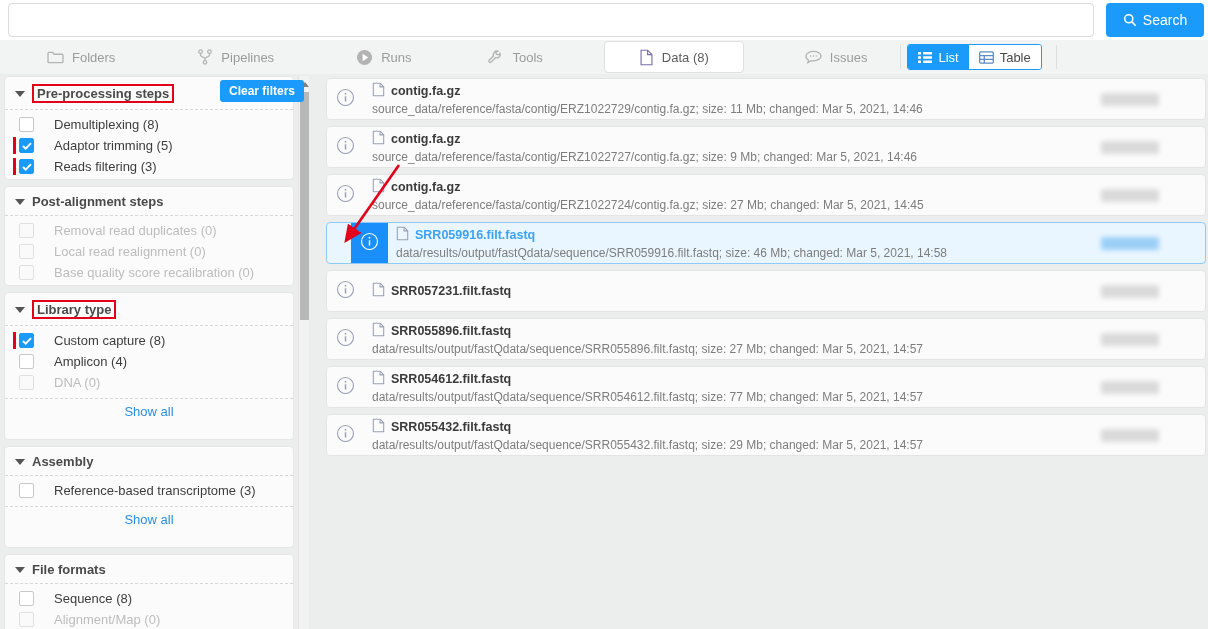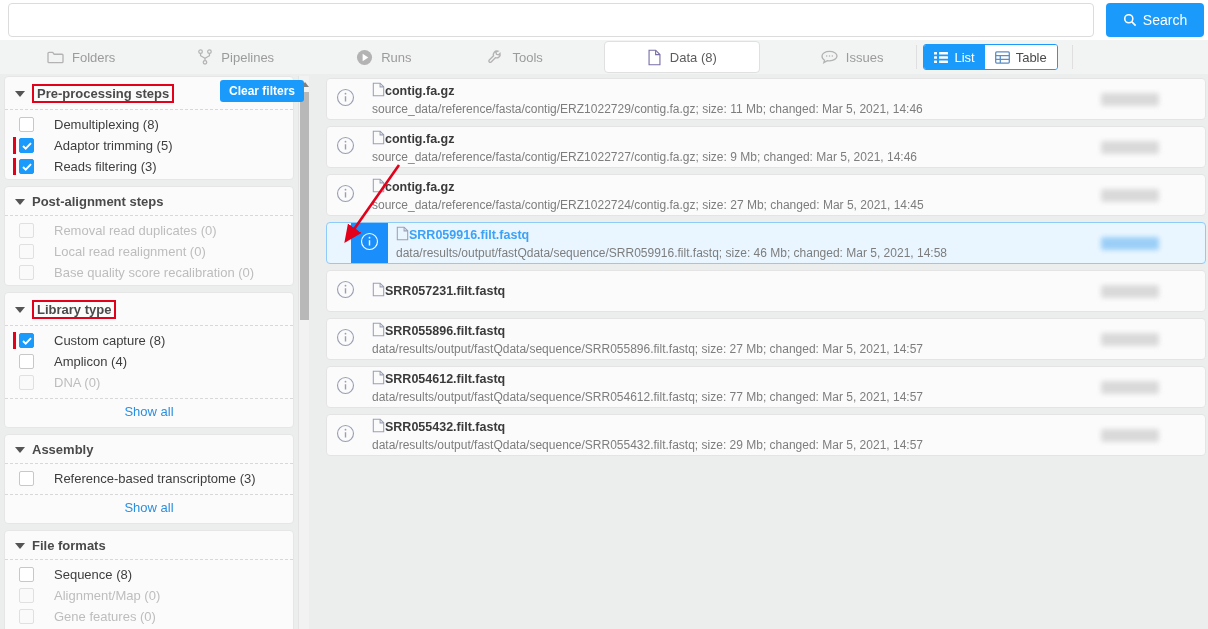--- a/index.html
+++ b/index.html
@@ -106,21 +106,21 @@
     border: 1px solid #c8c8c8; background: #ffffff;
   }
   .cb.checked {
     background: #1a9bfc; border-color: #1a9bfc;
     display: flex; align-items: center; justify-content: center;
   }
   .cb.dim { border-color: #e0e0e0; background: #fafafa; }
   .cb svg { display: block; }
   .showall {
     text-align: center; font-size: 13px; color: #2b8fe0;
-    padding: 5px 0 8px 0; cursor: pointer;
+    padding: 5px 0 20px 0; cursor: pointer;
     border-top: 1px dashed #d8d8d8; margin-top: 3px;
   }
 
   .clear-filters {
     position: absolute; left: 220px; top: 80px;
     background: #1a9bfc; color: #fff; border: none; border-radius: 3px;
     font-family: "Liberation Sans", sans-serif; font-size: 12px;
     font-weight: bold; padding: 4px 9px; cursor: pointer; z-index: 20;
   }
 
@@ -160,21 +160,21 @@
     width: 37px; flex: none;
     display: flex; align-items: center; justify-content: center;
     cursor: pointer;
   }
   .filerow.selected .infocell { background: #1a8ffc; }
   .filebody {
     flex: 1; display: flex; flex-direction: column;
     justify-content: center; padding-left: 8px; min-width: 0;
   }
   .fileline1 {
-    display: flex; align-items: center; 
+    display: flex; align-items: center; gap: 6px;
     font-size: 12.5px; font-weight: bold; color: #3a3a3a;
     line-height: 16px;
   }
   .filerow.selected .fileline1 .fname { color: #3ba2f7; }
   .fileline2 {
     font-size: 12px; color: #7d7d7d; line-height: 16px;
     white-space: nowrap; overflow: hidden;
   }
   .filemeta {
     width: 150px; flex: none;
@@ -244,21 +244,21 @@
 
   <div class="nav-tab" style="margin-left:46px">
     <span>
       <svg width="17" height="17" viewBox="0 0 18 18" fill="none" stroke="#b3b3b3" stroke-width="1.4">
         <path d="M11.5 2.3a3.8 3.8 0 00-4.6 4.9L2.4 11.7a1.4 1.4 0 102 2l4.5-4.5a3.8 3.8 0 004.9-4.6L12.2 6.2 10 5.6 9.4 3.4z"></path>
       </svg>
     </span>
     <span>Tools</span>
   </div>
 
-  <div class="nav-tab active" style="margin-left:46px; width:156px; justify-content:center">
+  <div class="nav-tab active" style="margin-left:46px; width:140px; justify-content:center">
     <span>
       <svg width="15" height="17" viewBox="0 0 16 18" fill="#ffffff" stroke="#7b6ea8" stroke-width="1.2">
         <path d="M2.2 1.2h7l4.6 4.6v10.9H2.2z"></path>
           <path d="M9.2 1.2v4.7h4.6" fill="none"></path>
       </svg>
     </span>
     <span>Data (8)</span>
   </div>
 
   <div class="nav-tab" style="margin-left:46px">

